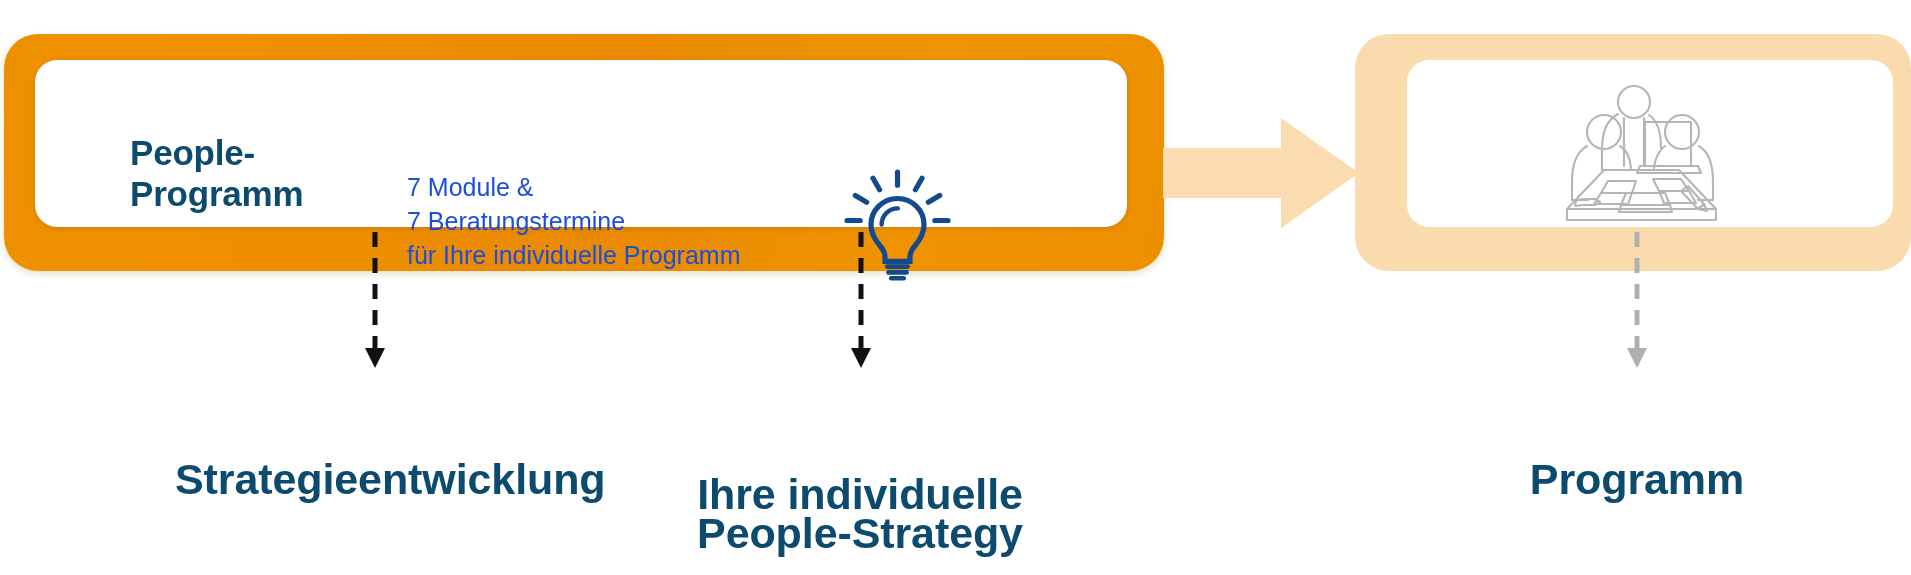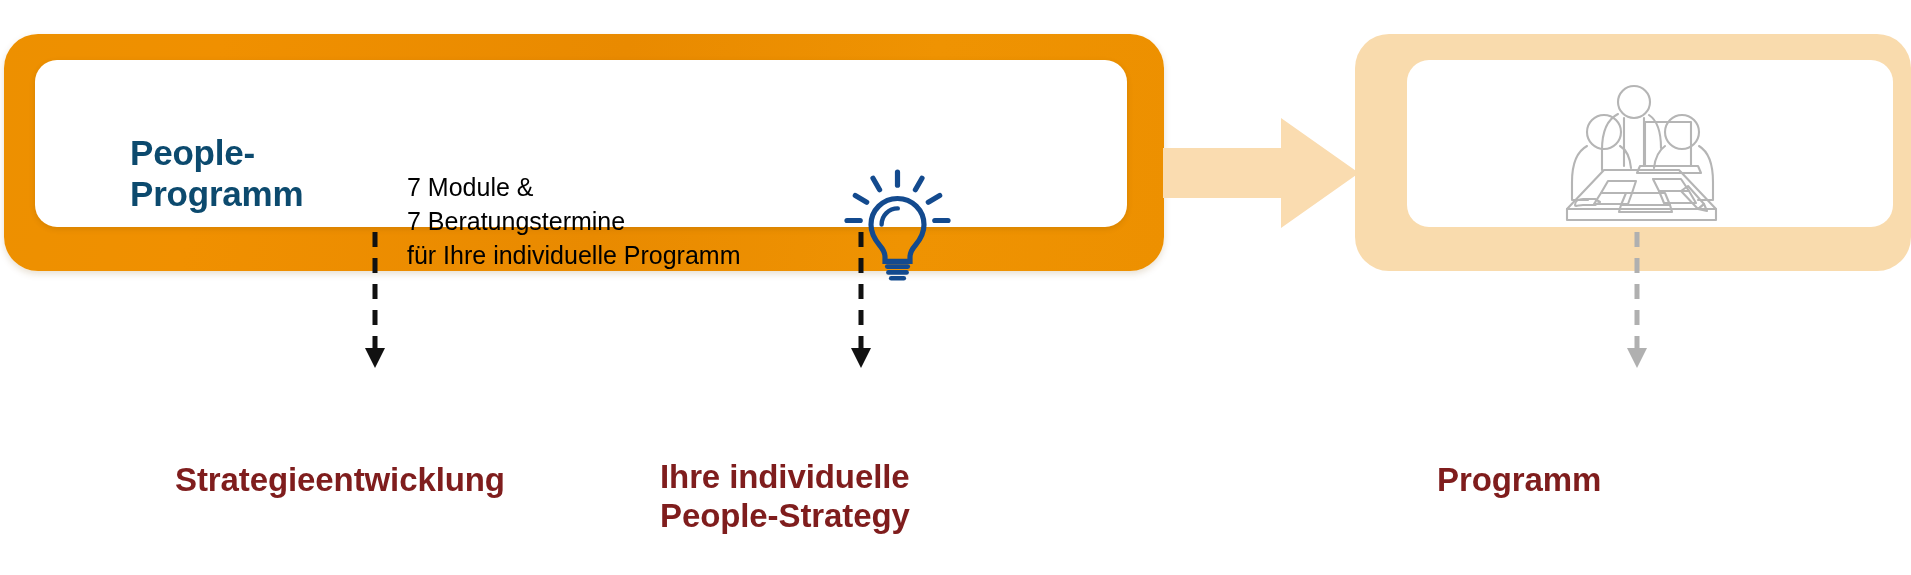--- a/index.html
+++ b/index.html
@@ -76,21 +76,21 @@
     color: #0c4a6e;
     font-size: 35px;
     font-weight: bold;
     line-height: 41px;
     letter-spacing: -0.2px;
   }
   .program-desc {
     position: absolute;
     left: 372px;
     top: 110px;
-    color: #000000;
+    color: #1d4ed8;
     font-size: 25px;
     font-weight: normal;
     line-height: 34px;
     white-space: nowrap;
   }
 
   
   .bulb-icon {
     position: absolute;
     left: 800px;
@@ -122,29 +122,29 @@
     position: absolute;
     width: 26px;
   }
   .connector.c1 { left: 362px; top: 232px; height: 140px; }
   .connector.c2 { left: 848px; top: 232px; height: 140px; }
   .connector.c3 { left: 1624px; top: 232px; height: 140px; }
 
   
   .caption {
     position: absolute;
-    color: #7f1d1d;
-    font-size: 33px;
+    color: #0c4a6e;
+    font-size: 43px;
     font-weight: bold;
     line-height: 39px;
-    text-align: left;
+    text-align: center;
     letter-spacing: -0.1px;
   }
   .caption.cap1 { left: 175px; top: 460px; width: 400px; }
-  .caption.cap2 { left: 660px; top: 457px; width: 400px; }
+  .caption.cap2 { left: 660px; top: 475px; width: 400px; }
   .caption.cap3 { left: 1437px; top: 460px; width: 400px; }
 </style>
 </head>
 <body>
 
 <div class="canvas">
 
   <div class="orange-frame">
     <div class="inner-card">
       <div class="left-content">

